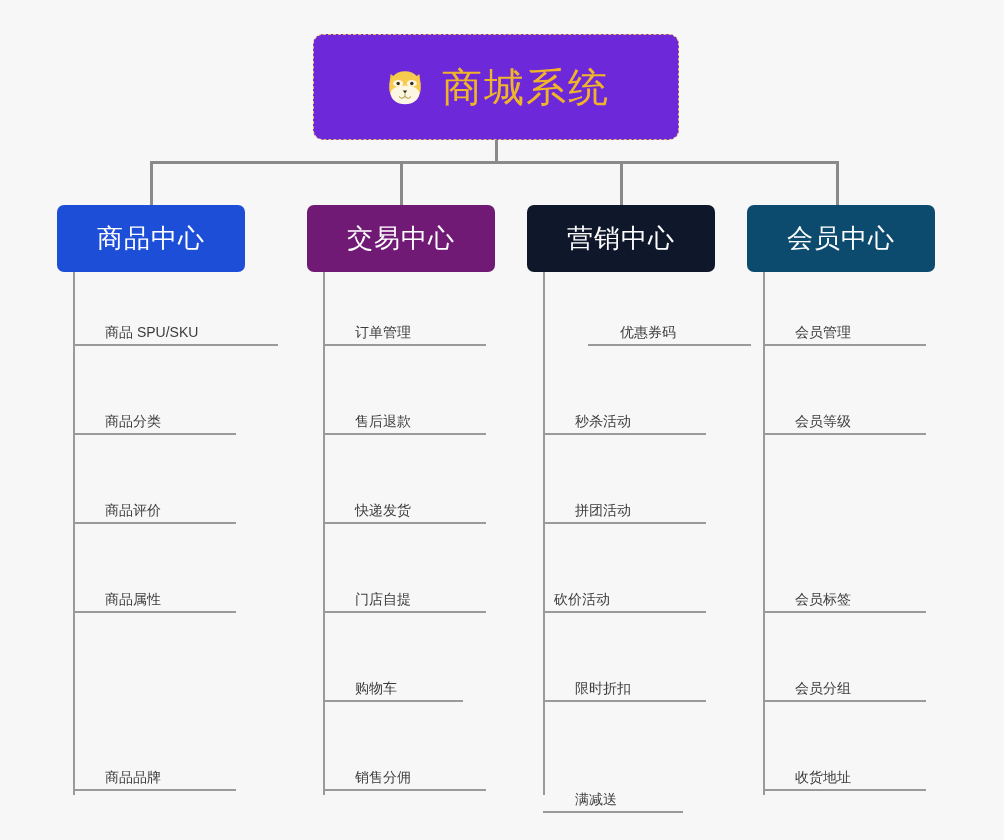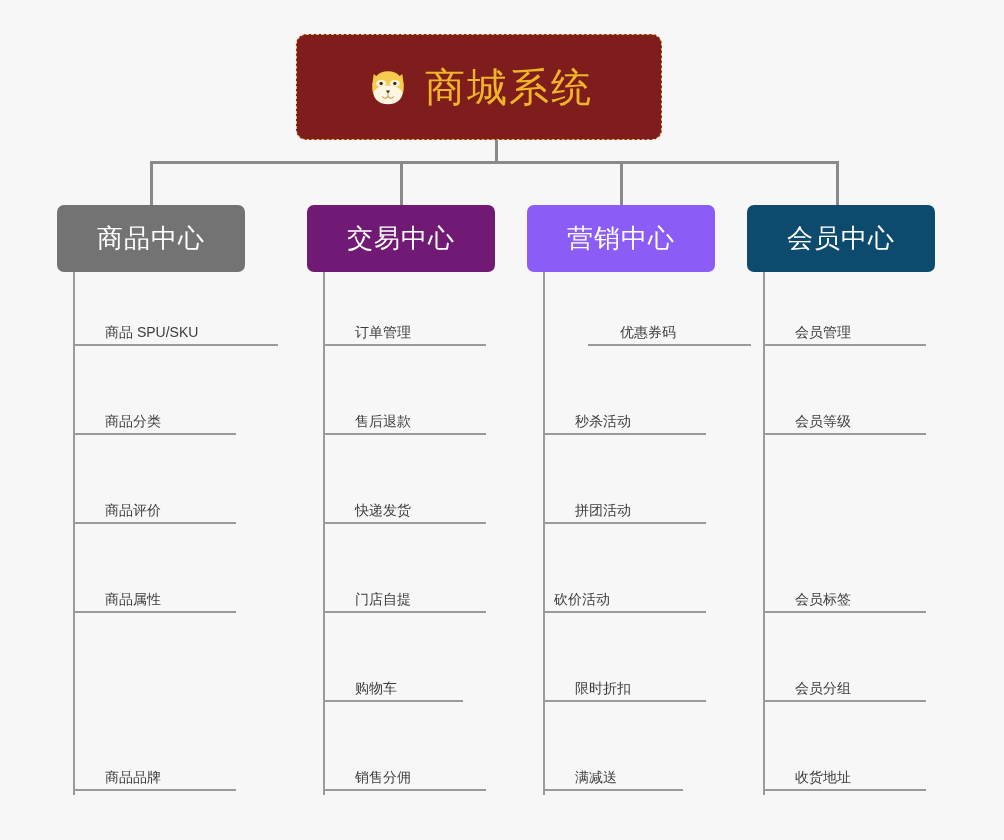--- a/index.html
+++ b/index.html
@@ -13,23 +13,23 @@
   }
   #canvas {
     position: relative;
     width: 1004px; height: 840px;
     background: #f7f7f7;
   }
 
   
   .root-node {
     position: absolute;
-    left: 296px; top: 34px;
+    left: 313px; top: 34px;
     width: 366px; height: 106px;
-    background: #7f1d1d;
+    background: #6d28d9;
     border: 1px dashed #e8b96a;
     border-radius: 10px;
     box-sizing: border-box;
     display: flex;
     align-items: center;
     justify-content: center;
     gap: 14px;
   }
   .root-emoji {
     width: 46px; height: 46px;
@@ -124,21 +124,21 @@
     <span class="root-title">商城系统</span>
   </div>
 
   <div class="conn conn-v" style="left:495px; top:140px; height:24px;"></div>
   <div class="conn conn-h" style="left:150px; top:161px; width:689px;"></div>
   <div class="conn conn-v" style="left:150px; top:161px; height:45px;"></div>
   <div class="conn conn-v" style="left:400px; top:161px; height:45px;"></div>
   <div class="conn conn-v" style="left:620px; top:161px; height:45px;"></div>
   <div class="conn conn-v" style="left:836px; top:161px; height:45px;"></div>
 
-  <div class="cat-box" style="left:57px; width:188px; background:#737373;">
+  <div class="cat-box" style="left:57px; width:188px; background:#1d4ed8;">
     <span>商品中心</span>
   </div>
   <div class="spine" style="left:73px; height:523px; background:#9a9a9a;"></div>
   <div class="leaf" style="left:73px; top:290px; width:205px;">
       <span class="leaf-label">商品 SPU/SKU</span>
     </div>
   <div class="leaf" style="left:73px; top:379px; width:163px;">
       <span class="leaf-label">商品分类</span>
     </div>
   <div class="leaf" style="left:73px; top:468px; width:163px;">
@@ -167,40 +167,40 @@
   <div class="leaf" style="left:323px; top:557px; width:163px;">
       <span class="leaf-label">门店自提</span>
     </div>
   <div class="leaf" style="left:323px; top:646px; width:140px;">
       <span class="leaf-label">购物车</span>
     </div>
   <div class="leaf" style="left:323px; top:735px; width:163px;">
       <span class="leaf-label">销售分佣</span>
     </div>
 
-  <div class="cat-box" style="left:527px; width:188px; background:#8b5cf6;">
+  <div class="cat-box" style="left:527px; width:188px; background:#0f172a;">
     <span>营销中心</span>
   </div>
   <div class="spine" style="left:543px; height:523px; background:#9a9a9a;"></div>
   <div class="leaf" style="left:543px; top:290px; width:163px;margin-left:45px;">
       <span class="leaf-label">优惠券码</span>
     </div>
   <div class="leaf" style="left:543px; top:379px; width:163px;">
       <span class="leaf-label">秒杀活动</span>
     </div>
   <div class="leaf" style="left:543px; top:468px; width:163px;">
       <span class="leaf-label">拼团活动</span>
     </div>
   <div class="leaf" style="left:543px; top:557px; width:163px;padding-left:11px;">
       <span class="leaf-label">砍价活动</span>
     </div>
   <div class="leaf" style="left:543px; top:646px; width:163px;">
       <span class="leaf-label">限时折扣</span>
     </div>
-  <div class="leaf" style="left:543px; top:735px; width:140px;">
+  <div class="leaf" style="left:543px; top:757px; width:140px;">
       <span class="leaf-label">满减送</span>
     </div>
 
   <div class="cat-box" style="left:747px; width:188px; background:#0c4a6e;">
     <span>会员中心</span>
   </div>
   <div class="spine" style="left:763px; height:523px; background:#9a9a9a;"></div>
   <div class="leaf" style="left:763px; top:290px; width:163px;">
       <span class="leaf-label">会员管理</span>
     </div>

